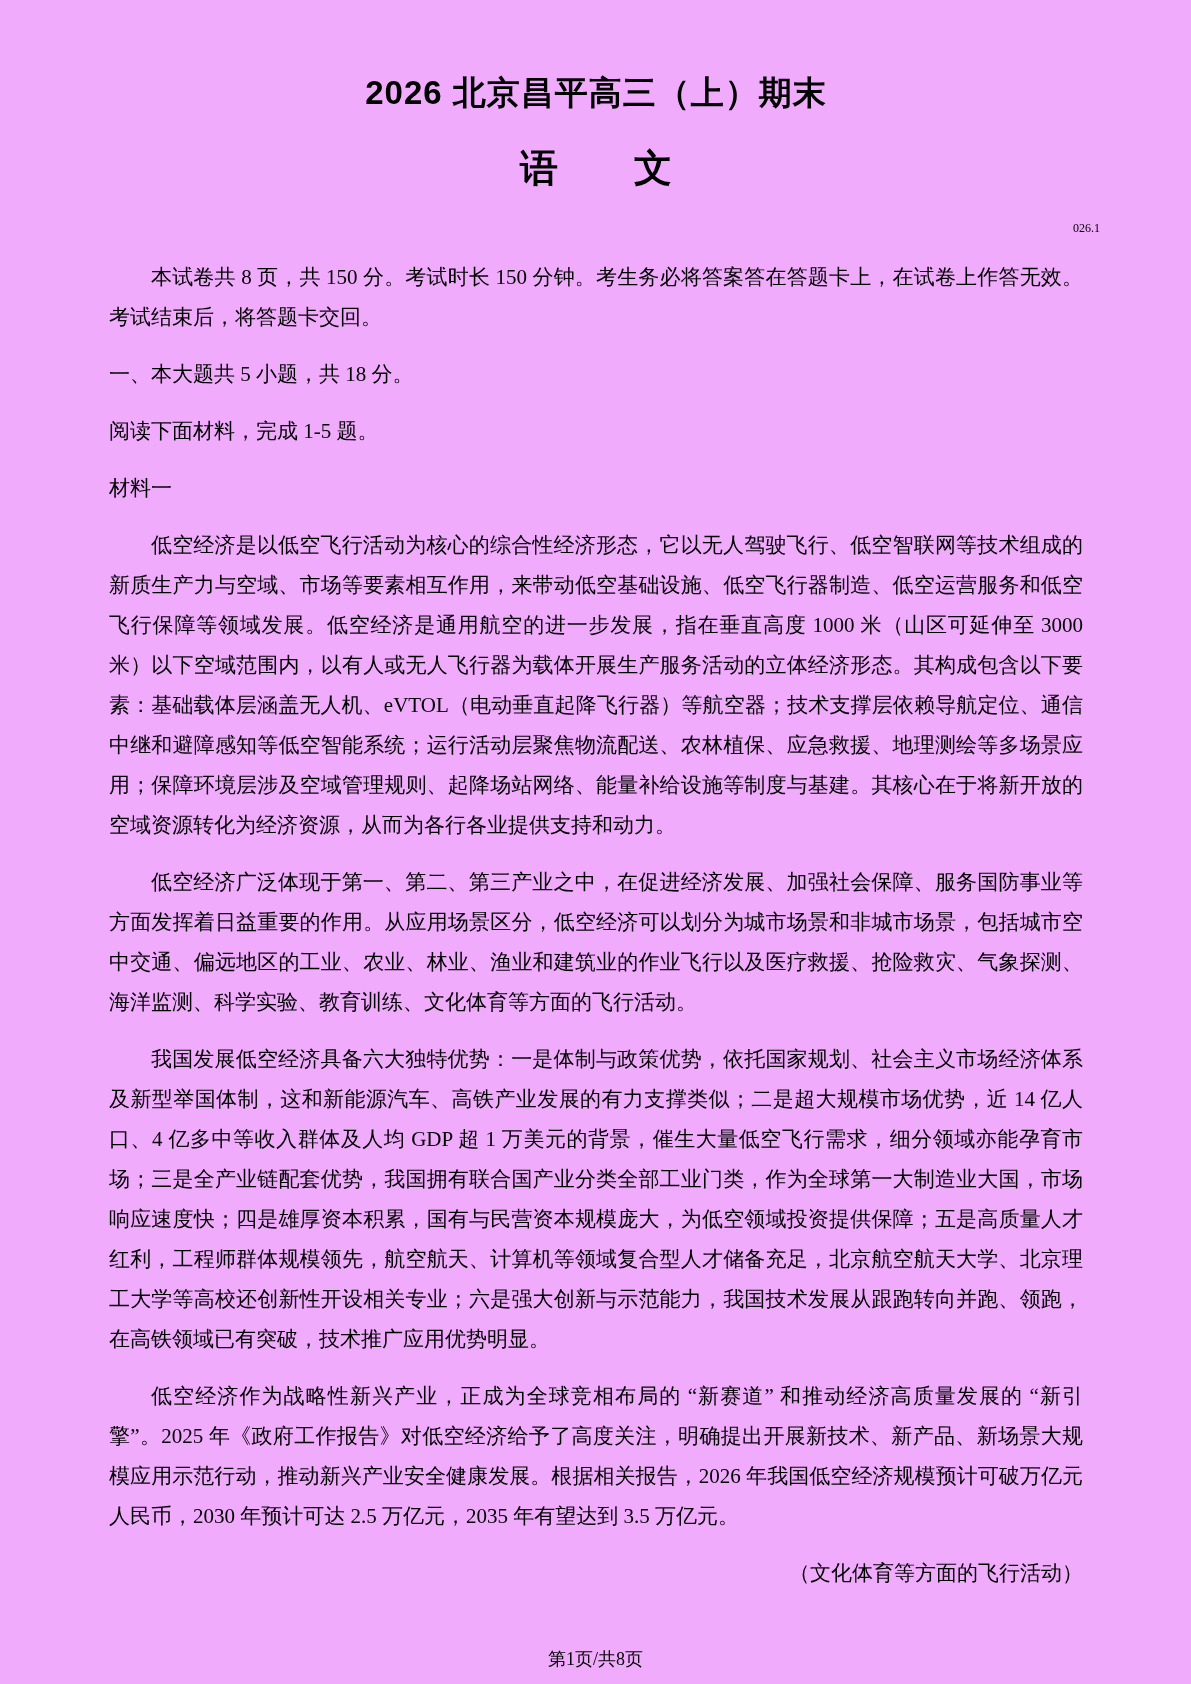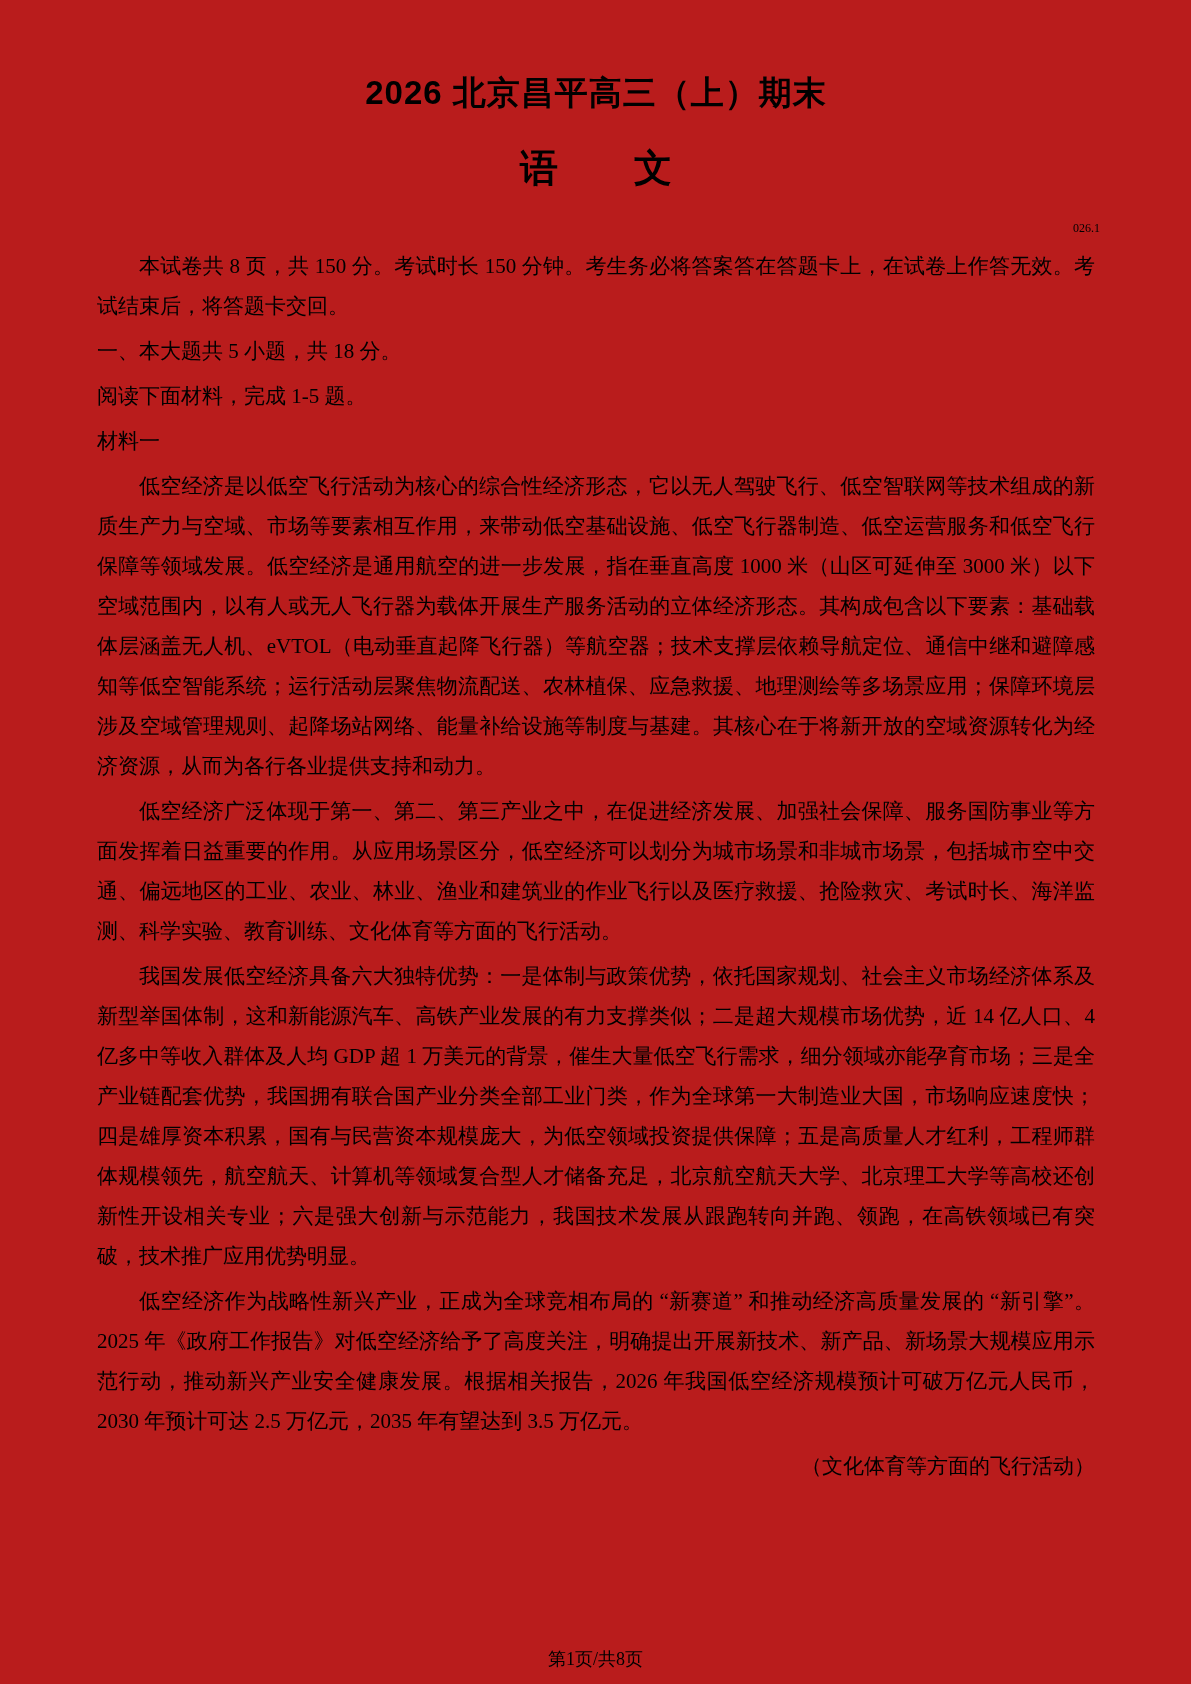--- a/index.html
+++ b/index.html
@@ -5,21 +5,21 @@
   html, body {
     margin: 0;
     padding: 0;
     background: #ffffff;
   }
   .page {
     position: relative;
     width: 1191px;
     height: 1684px;
     margin: 0 auto;
-    background: #b91c1c;
+    background: #f0abfc;
     color: #000000;
     font-family: "Liberation Serif", "DejaVu Serif", serif;
     overflow: hidden;
     box-sizing: border-box;
   }
   .content {
     padding: 74px 91px 0 92px;
   }
   .exam-title {
     margin: 0;
@@ -45,21 +45,21 @@
     text-align: right;
   }
   .body-text {
     margin-top: 6px;
     font-size: 21px;
     line-height: 40px;
     text-align: justify;
     text-justify: inter-ideograph;
   }
   .body-text p {
-    margin: 5px;
+    margin: 17px;
   }
   .indent {
     text-indent: 2em;
   }
   .center {
     text-align: left;
   }
   .right {
     text-align: right;
   }
@@ -90,21 +90,21 @@
       <p class="indent">本试卷共 8 页，共 150 分。考试时长 150 分钟。考生务必将答案答在答题卡上，在试卷上作答无效。考试结束后，将答题卡交回。</p>
 
       <p>一、本大题共 5 小题，共 18 分。</p>
 
       <p>阅读下面材料，完成 1-5 题。</p>
 
       <p class="center">材料一</p>
 
       <p class="indent">低空经济是以低空飞行活动为核心的综合性经济形态，它以无人驾驶飞行、低空智联网等技术组成的新质生产力与空域、市场等要素相互作用，来带动低空基础设施、低空飞行器制造、低空运营服务和低空飞行保障等领域发展。低空经济是通用航空的进一步发展，指在垂直高度 1000 米（山区可延伸至 3000 米）以下空域范围内，以有人或无人飞行器为载体开展生产服务活动的立体经济形态。其构成包含以下要素：基础载体层涵盖无人机、eVTOL（电动垂直起降飞行器）等航空器；技术支撑层依赖导航定位、通信中继和避障感知等低空智能系统；运行活动层聚焦物流配送、农林植保、应急救援、地理测绘等多场景应用；保障环境层涉及空域管理规则、起降场站网络、能量补给设施等制度与基建。其核心在于将新开放的空域资源转化为经济资源，从而为各行各业提供支持和动力。</p>
 
-      <p class="indent">低空经济广泛体现于第一、第二、第三产业之中，在促进经济发展、加强社会保障、服务国防事业等方面发挥着日益重要的作用。从应用场景区分，低空经济可以划分为城市场景和非城市场景，包括城市空中交通、偏远地区的工业、农业、林业、渔业和建筑业的作业飞行以及医疗救援、抢险救灾、考试时长、海洋监测、科学实验、教育训练、文化体育等方面的飞行活动。</p>
+      <p class="indent">低空经济广泛体现于第一、第二、第三产业之中，在促进经济发展、加强社会保障、服务国防事业等方面发挥着日益重要的作用。从应用场景区分，低空经济可以划分为城市场景和非城市场景，包括城市空中交通、偏远地区的工业、农业、林业、渔业和建筑业的作业飞行以及医疗救援、抢险救灾、气象探测、海洋监测、科学实验、教育训练、文化体育等方面的飞行活动。</p>
 
       <p class="indent">我国发展低空经济具备六大独特优势：一是体制与政策优势，依托国家规划、社会主义市场经济体系及新型举国体制，这和新能源汽车、高铁产业发展的有力支撑类似；二是超大规模市场优势，近 14 亿人口、4 亿多中等收入群体及人均 GDP 超 1 万美元的背景，催生大量低空飞行需求，细分领域亦能孕育市场；三是全产业链配套优势，我国拥有联合国产业分类全部工业门类，作为全球第一大制造业大国，市场响应速度快；四是雄厚资本积累，国有与民营资本规模庞大，为低空领域投资提供保障；五是高质量人才红利，工程师群体规模领先，航空航天、计算机等领域复合型人才储备充足，北京航空航天大学、北京理工大学等高校还创新性开设相关专业；六是强大创新与示范能力，我国技术发展从跟跑转向并跑、领跑，在高铁领域已有突破，技术推广应用优势明显。</p>
 
       <p class="indent">低空经济作为战略性新兴产业，正成为全球竞相布局的 “新赛道” 和推动经济高质量发展的 “新引擎”。2025 年《政府工作报告》对低空经济给予了高度关注，明确提出开展新技术、新产品、新场景大规模应用示范行动，推动新兴产业安全健康发展。根据相关报告，2026 年我国低空经济规模预计可破万亿元人民币，2030 年预计可达 2.5 万亿元，2035 年有望达到 3.5 万亿元。</p>
 
       <p class="right">（文化体育等方面的飞行活动）</p>
 
 
     </div>
   </div>

